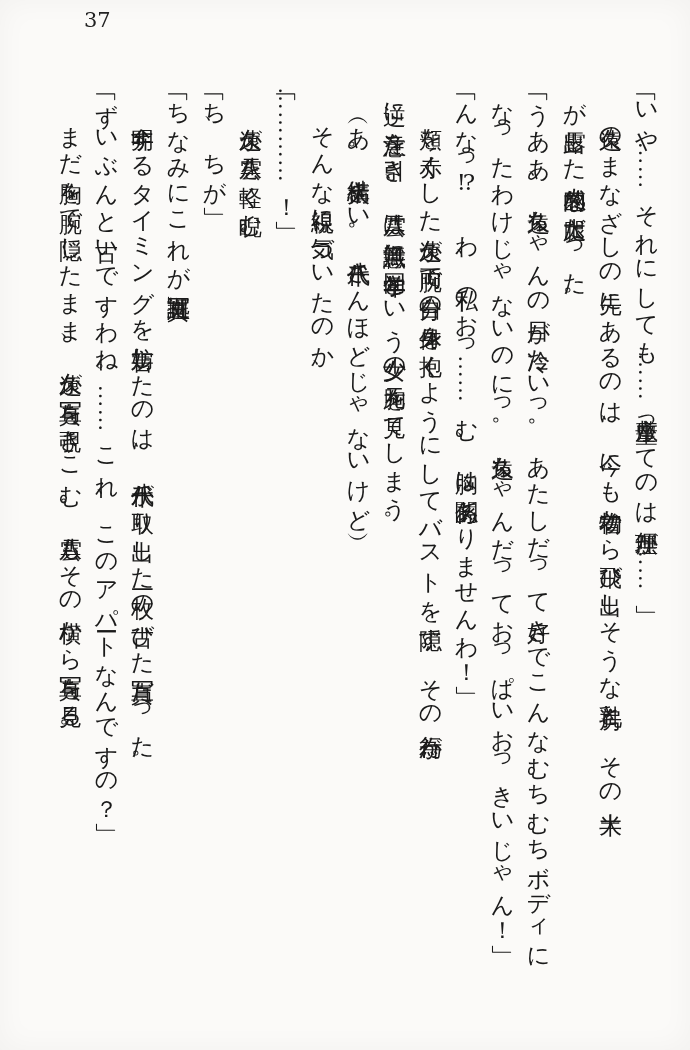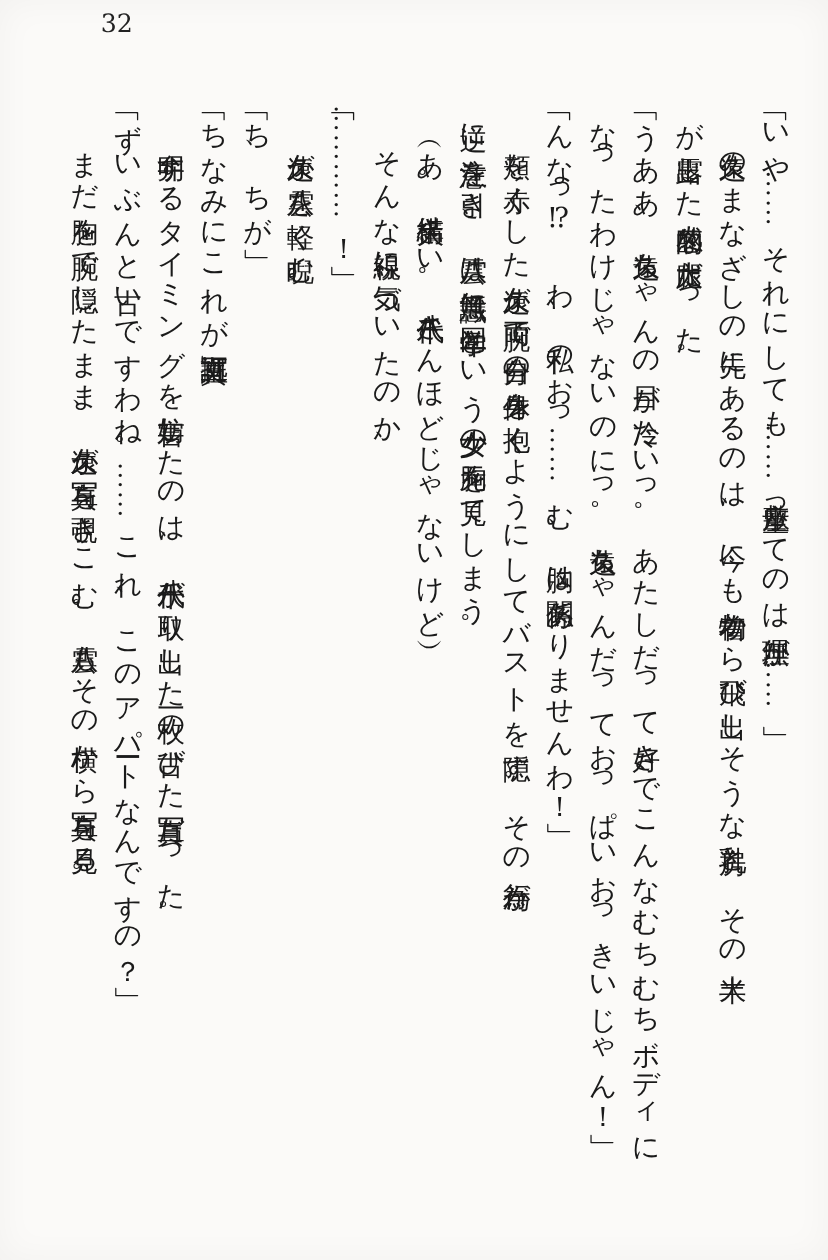--- a/index.html
+++ b/index.html
@@ -44,21 +44,21 @@
     white-space: nowrap;
   }
   .text-block p.line.indent {
     text-indent: 24px;
   }
 </style>
 </head>
 <body>
 
 <div class="page">
-  <div class="page-number">32</div>
+  <div class="page-number">37</div>
   <div class="text-block" id="text-block">
       <p class="line">「いや……それにしても……座敷童ってのは無理が……」</p>
       <p class="line indent">久遠のまなざしの先にあるのは、今にも着物から飛び出しそうな乳房と、その大半</p>
       <p class="line">が露出した肉感的な太腿だった。</p>
       <p class="line">「うああ、久遠ちゃんの目が冷たいっ。あたしだって好きでこんなむちむちボディに</p>
       <p class="line">なったわけじゃないのにっ。久遠ちゃんだっておっぱいおっきいじゃん！」</p>
       <p class="line">「んなっ⁉　わ、私のおっ……む、胸は関係ありませんわ！」</p>
       <p class="line indent">頬を赤くした久遠が両腕で自分の身体を抱くようにしてバストを隠す。その行為が</p>
       <p class="line">逆に注意を引き、八雲は無意識に同学年という少女の胸元を見てしまう。</p>
       <p class="line indent">（あ。結構大きい。八千代さんほどじゃないけど）</p>

